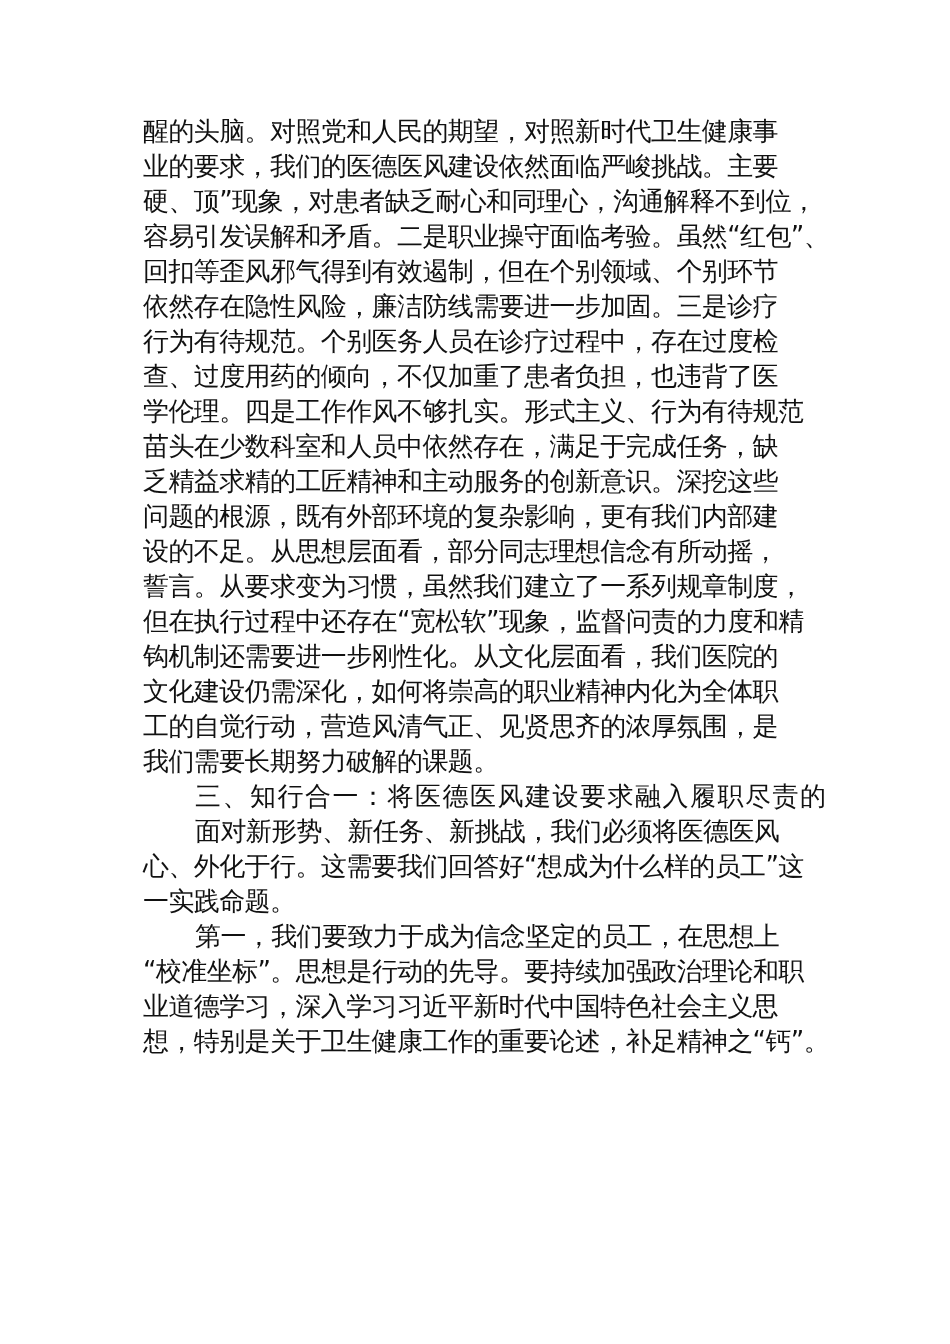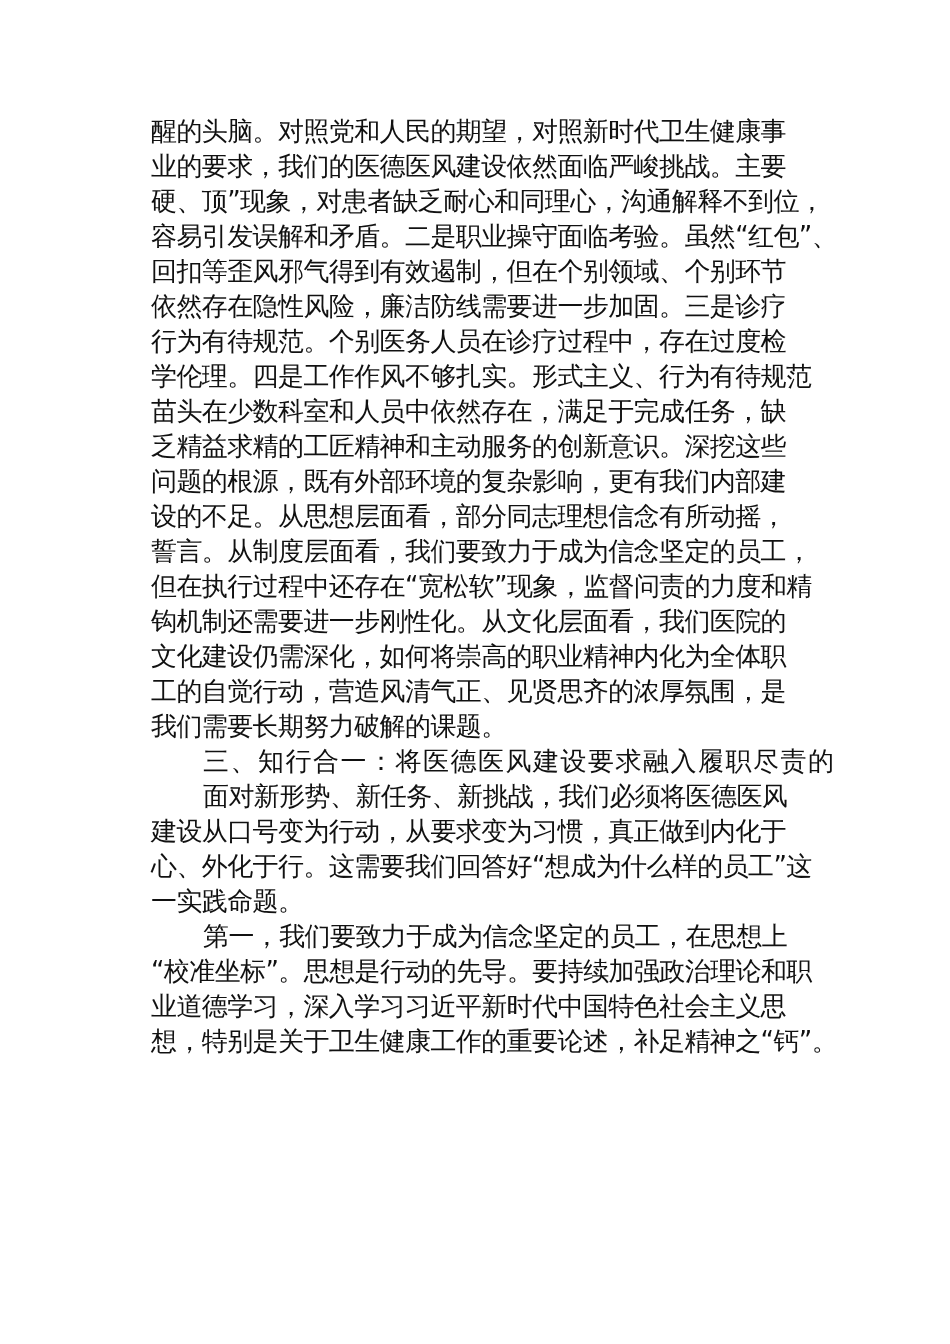--- a/index.html
+++ b/index.html
@@ -15,21 +15,20 @@
     }
     .page {
       position: absolute;
       left: 143px;
       top: 114px;
       width: 690px;
       font-family: "DejaVu Sans", "Liberation Sans", sans-serif;
       font-size: 26px;
       line-height: 35px;
       color: #111111;
-      margin-left: 8px;
     }
     .line {
       display: block;
       height: 35px;
       white-space: nowrap;
       letter-spacing: -0.6px;
     }
     .indent {
       padding-left: 52px;
     }
@@ -43,40 +42,40 @@
 <div class="page">
 
   <div>
     <span class="line">醒的头脑。对照党和人民的期望，对照新时代卫生健康事</span>
     <span class="line">业的要求，我们的医德医风建设依然面临严峻挑战。主要</span>
     <span class="line">硬、顶”现象，对患者缺乏耐心和同理心，沟通解释不到位，</span>
     <span class="line">容易引发误解和矛盾。二是职业操守面临考验。虽然“红包”、</span>
     <span class="line">回扣等歪风邪气得到有效遏制，但在个别领域、个别环节</span>
     <span class="line">依然存在隐性风险，廉洁防线需要进一步加固。三是诊疗</span>
     <span class="line">行为有待规范。个别医务人员在诊疗过程中，存在过度检</span>
+    <span class="line">查、过度用药的倾向，不仅加重了患者负担，也违背了医</span>
     <span class="line">学伦理。四是工作作风不够扎实。形式主义、行为有待规范</span>
     <span class="line">苗头在少数科室和人员中依然存在，满足于完成任务，缺</span>
     <span class="line">乏精益求精的工匠精神和主动服务的创新意识。深挖这些</span>
     <span class="line">问题的根源，既有外部环境的复杂影响，更有我们内部建</span>
     <span class="line">设的不足。从思想层面看，部分同志理想信念有所动摇，</span>
-    <span class="line">誓言。从制度层面看，我们要致力于成为信念坚定的员工，</span>
+    <span class="line">誓言。从要求变为习惯，虽然我们建立了一系列规章制度，</span>
     <span class="line">但在执行过程中还存在“宽松软”现象，监督问责的力度和精</span>
     <span class="line">钩机制还需要进一步刚性化。从文化层面看，我们医院的</span>
     <span class="line">文化建设仍需深化，如何将崇高的职业精神内化为全体职</span>
     <span class="line">工的自觉行动，营造风清气正、见贤思齐的浓厚氛围，是</span>
     <span class="line">我们需要长期努力破解的课题。</span>
   </div>
 
   <div>
     <span class="line indent heading">三、知行合一：将医德医风建设要求融入履职尽责的</span>
   </div>
 
   <div>
     <span class="line indent">面对新形势、新任务、新挑战，我们必须将医德医风</span>
-    <span class="line">建设从口号变为行动，从要求变为习惯，真正做到内化于</span>
     <span class="line">心、外化于行。这需要我们回答好“想成为什么样的员工”这</span>
     <span class="line">一实践命题。</span>
   </div>
 
   <div>
     <span class="line indent">第一，我们要致力于成为信念坚定的员工，在思想上</span>
     <span class="line">“校准坐标”。思想是行动的先导。要持续加强政治理论和职</span>
     <span class="line">业道德学习，深入学习习近平新时代中国特色社会主义思</span>
     <span class="line">想，特别是关于卫生健康工作的重要论述，补足精神之“钙”。</span>
   </div>

